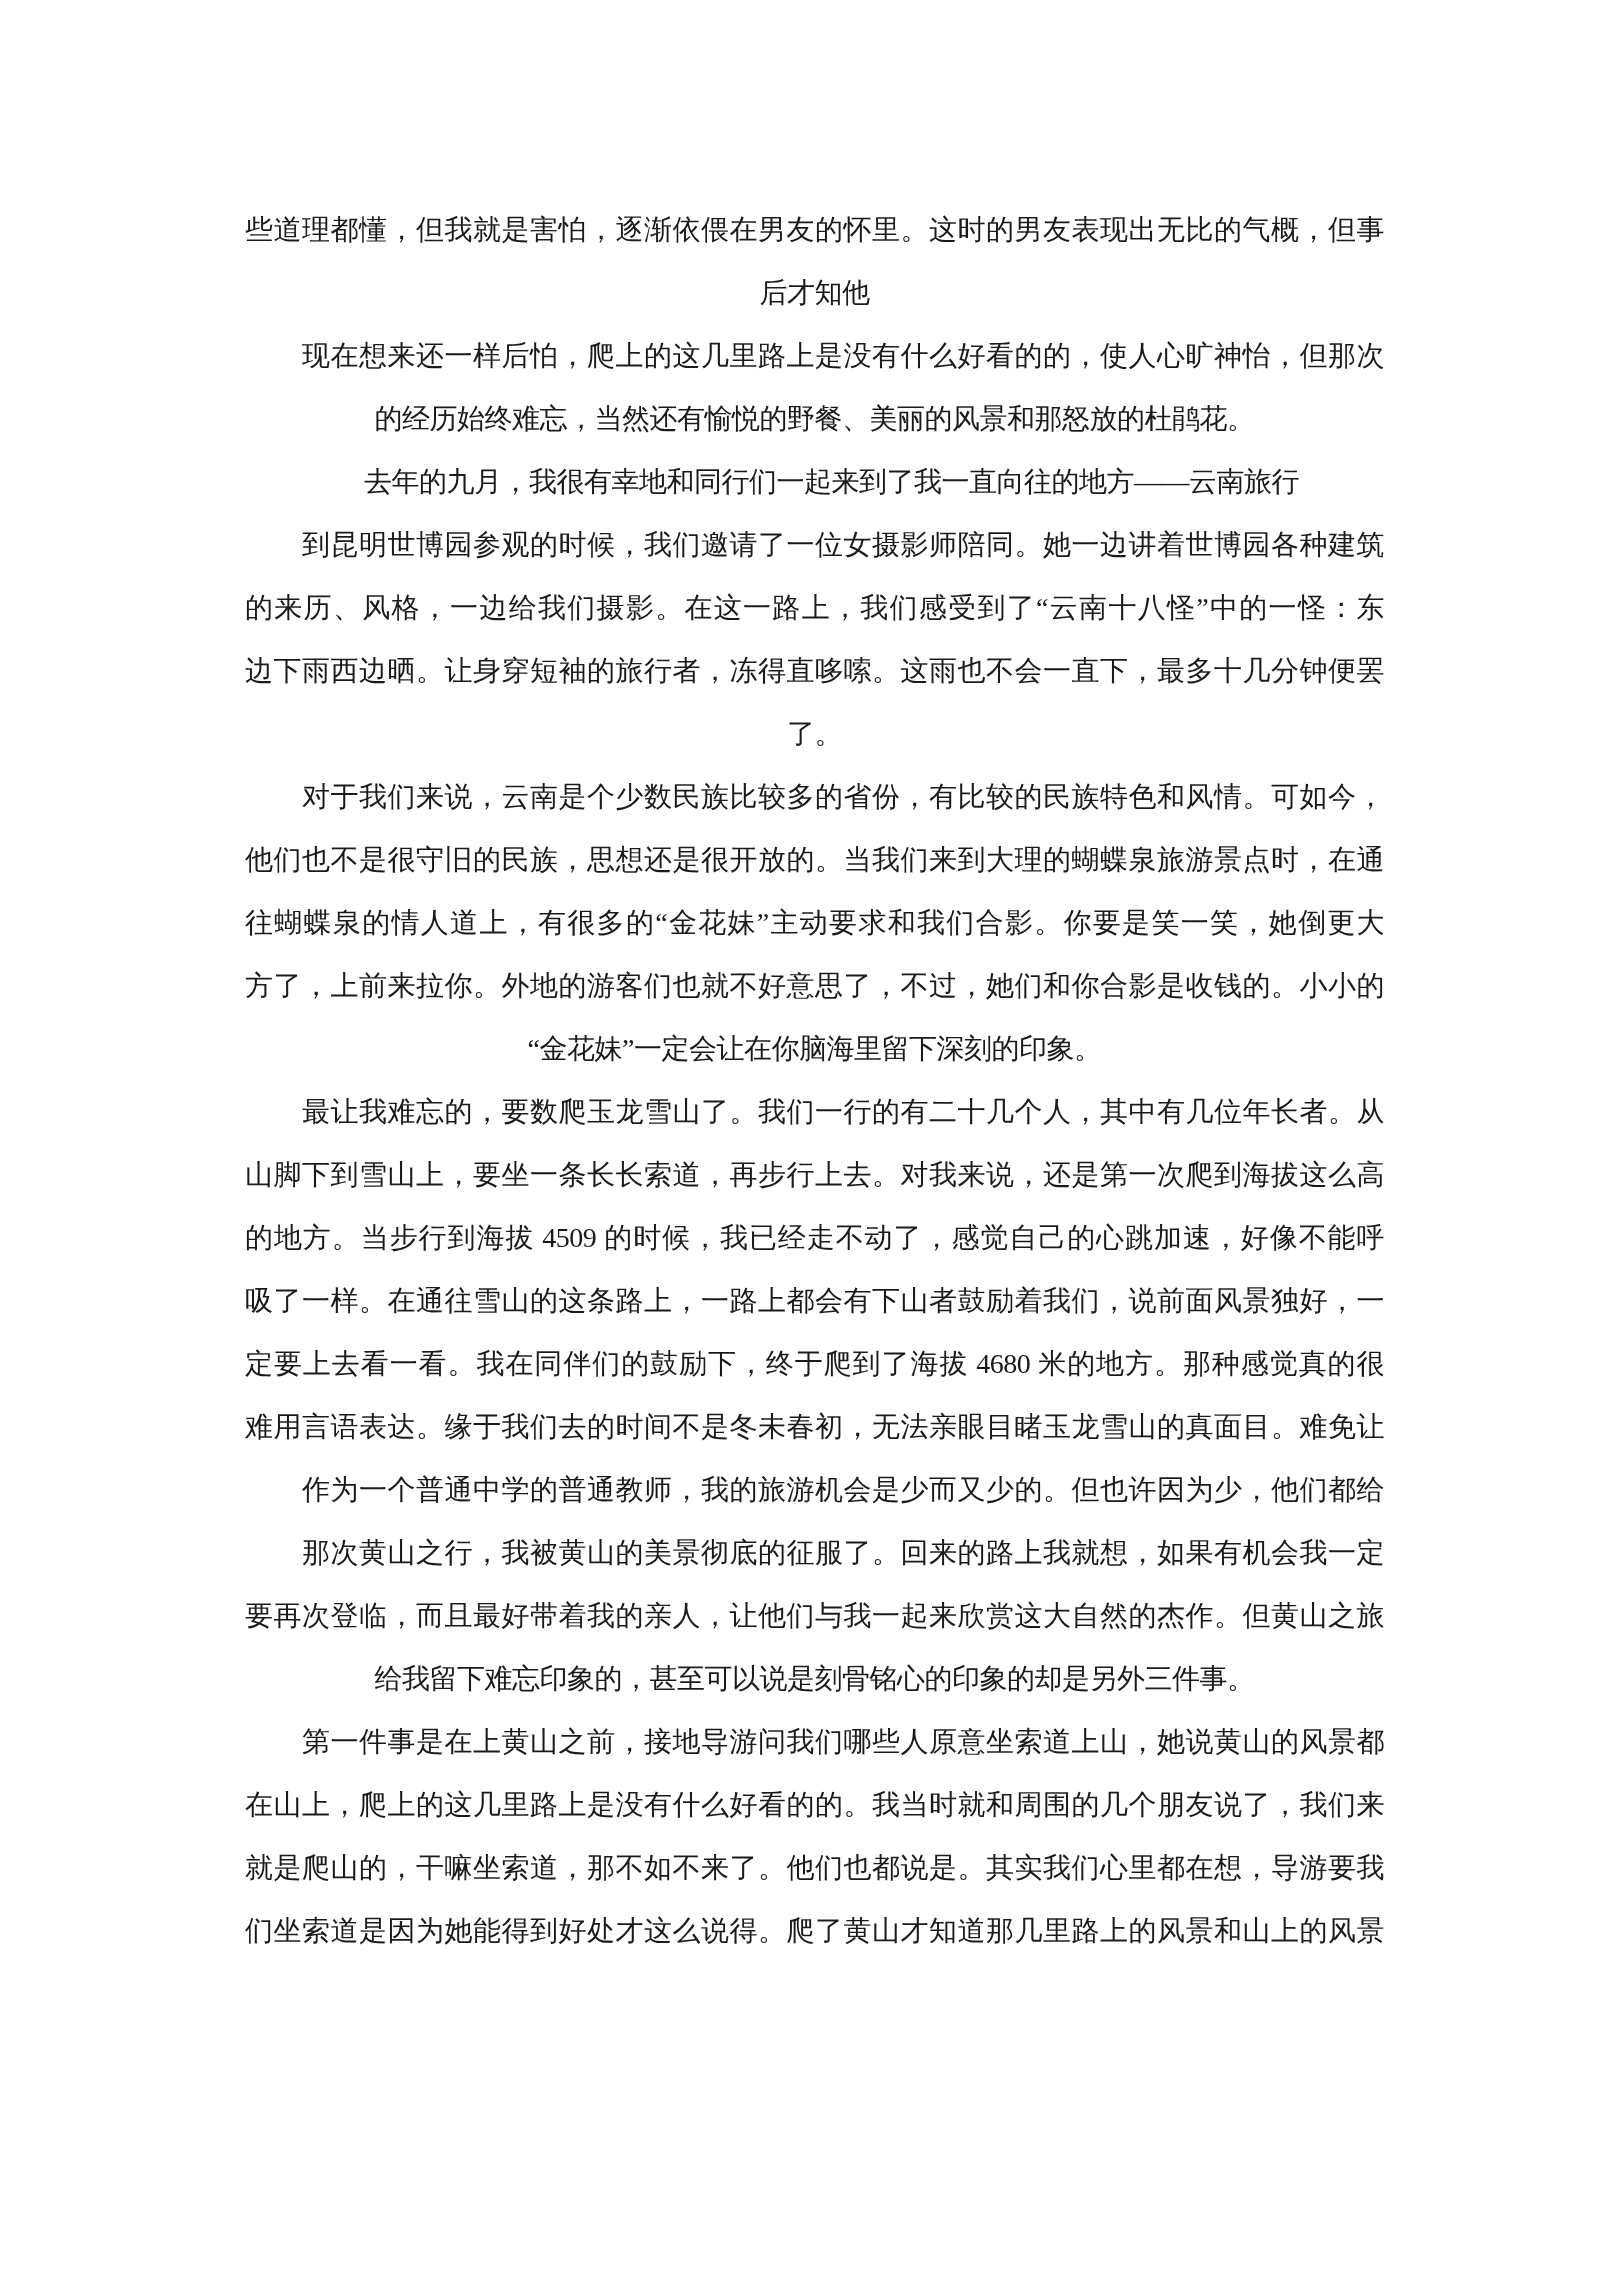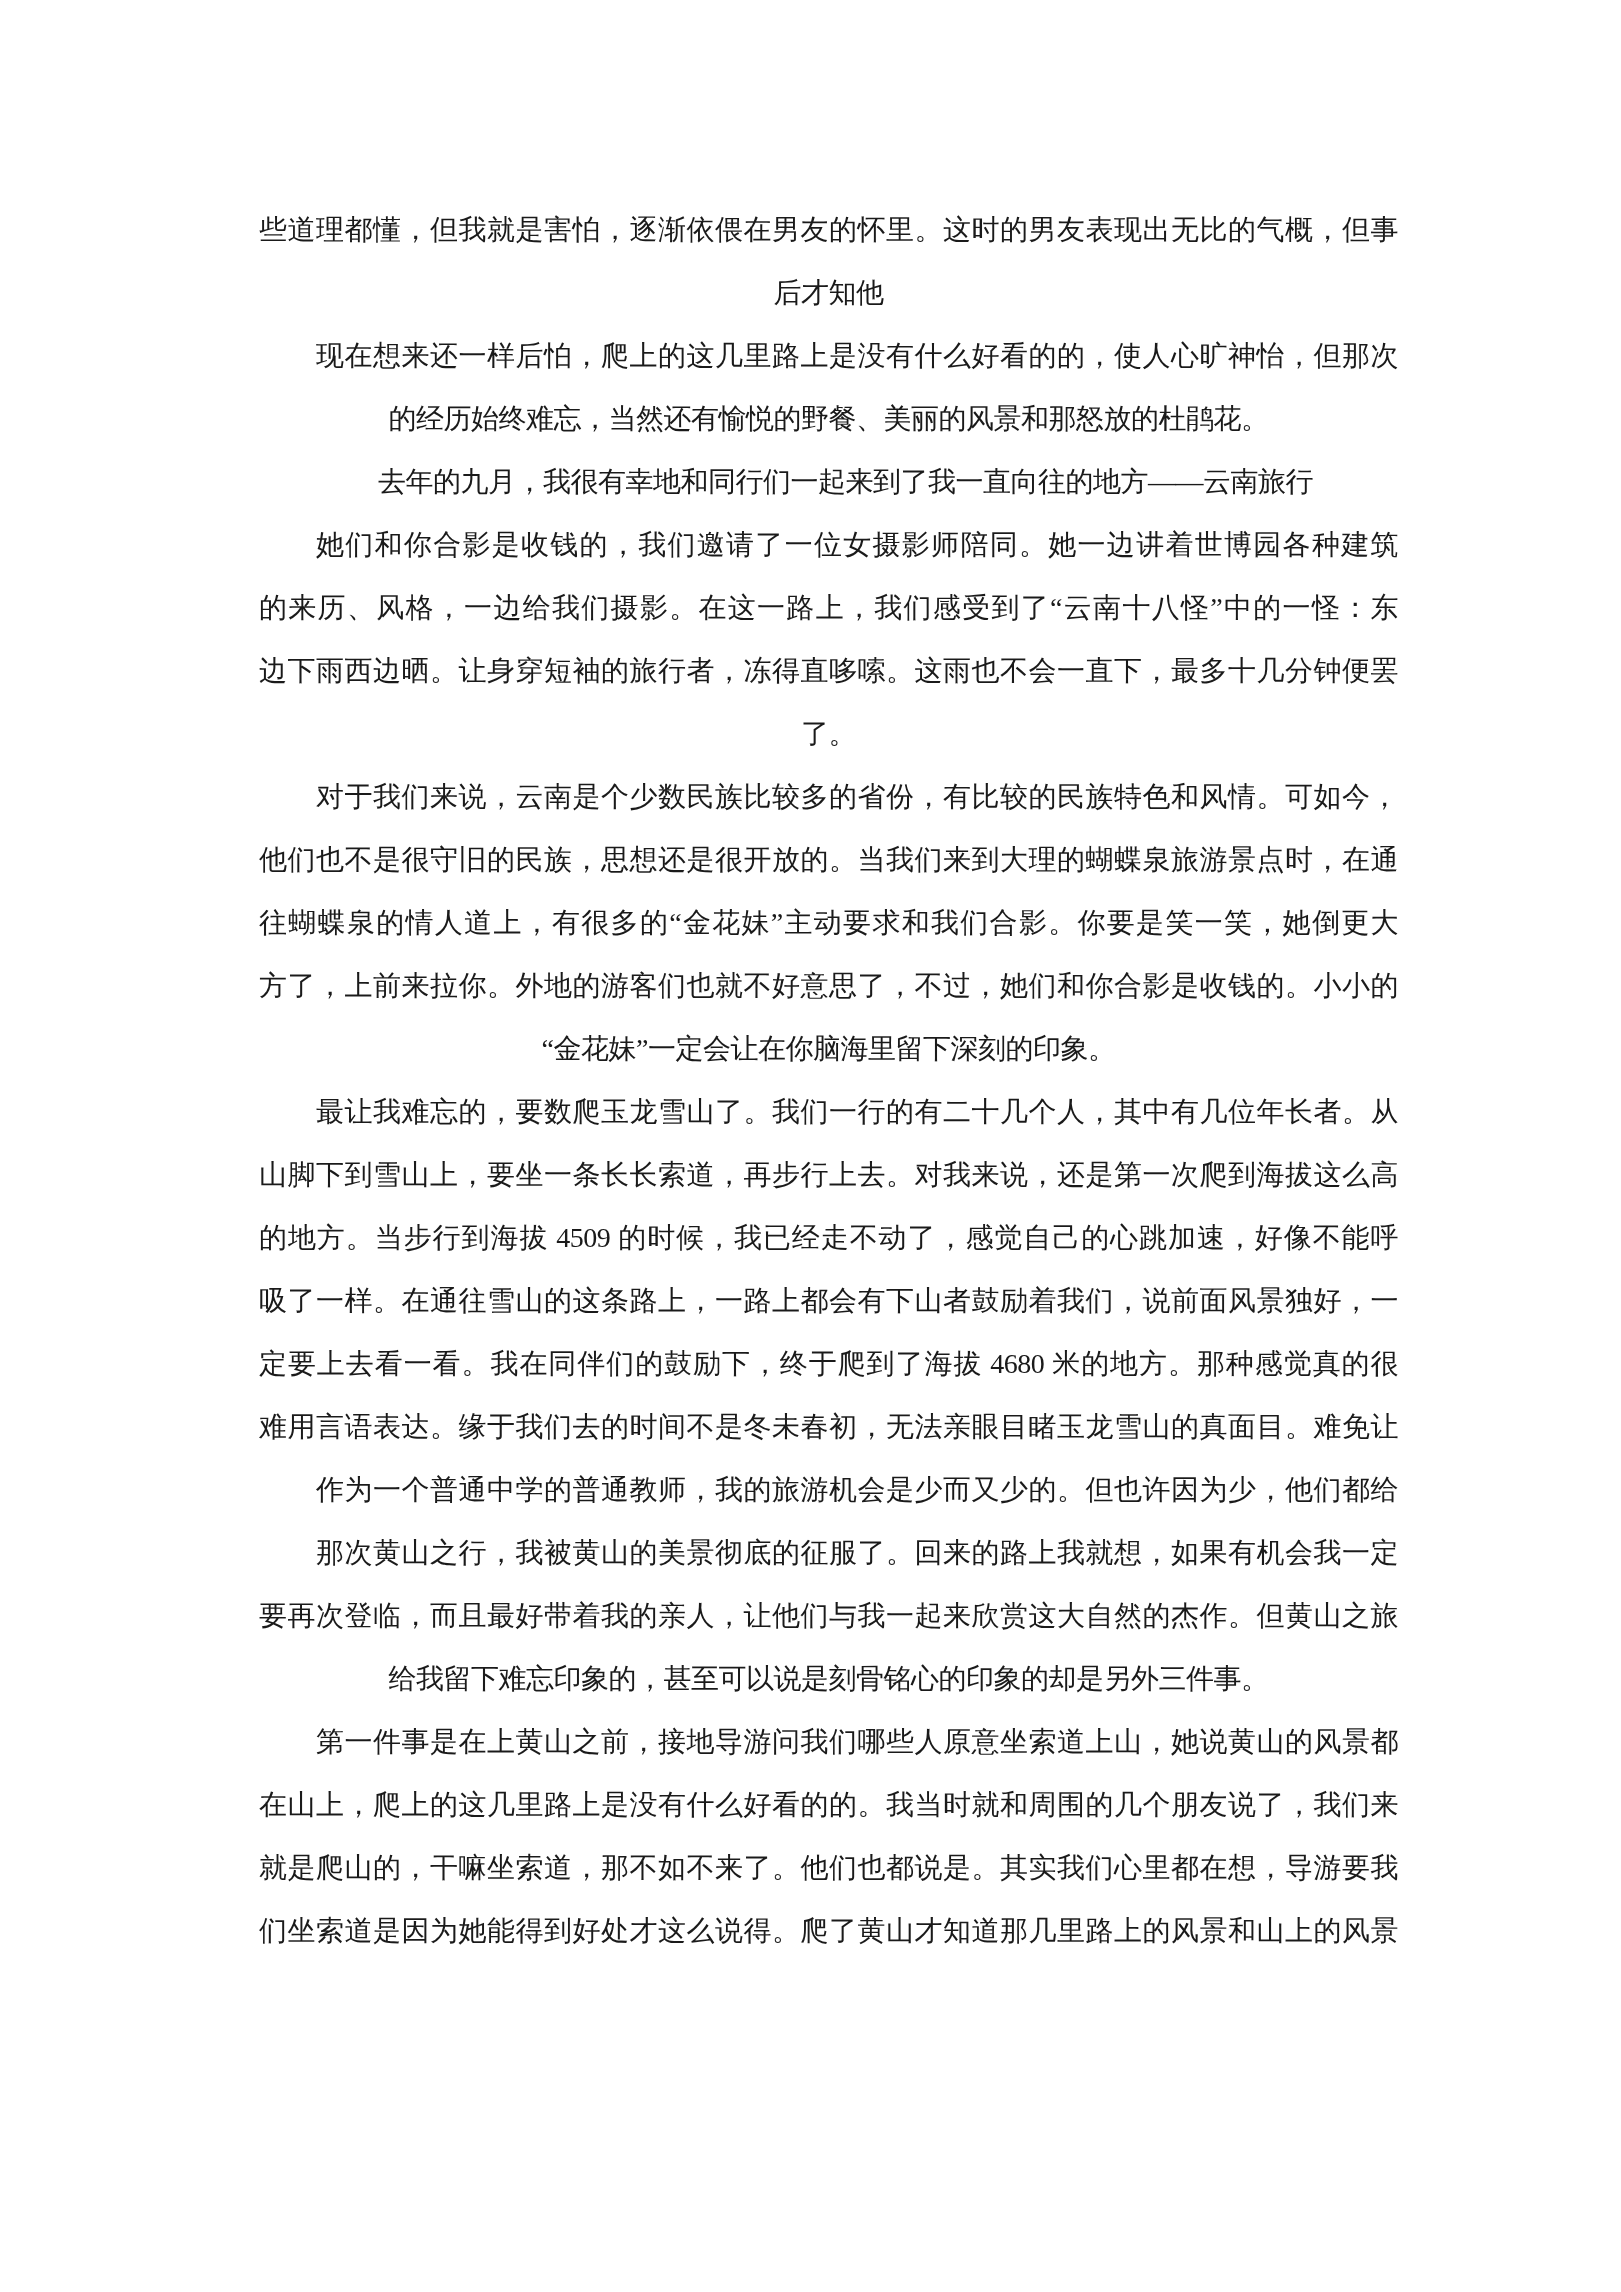--- a/index.html
+++ b/index.html
@@ -9,21 +9,21 @@
   }
   .page {
     position: relative;
     width: 1621px;
     height: 2293px;
     background: #ffffff;
     overflow: hidden;
   }
   .textblock {
     position: absolute;
-    left: 259px;
+    left: 245px;
     top: 198px;
     width: 1139px;
   }
   .line {
     font-family: "Liberation Serif", "DejaVu Serif", serif;
     font-size: 28px;
     letter-spacing: -0.5px;
     line-height: 63px;
     height: 63px;
     color: #1a1a1a;
@@ -41,21 +41,21 @@
 </head>
 <body>
 
 <div class="page">
   <div class="textblock">
       <div class="line just">些道理都懂，但我就是害怕，逐渐依偎在男友的怀里。这时的男友表现出无比的气概，但事</div>
       <div class="line">后才知他</div>
       <div class="line just ind-para">现在想来还一样后怕，爬上的这几里路上是没有什么好看的的，使人心旷神怡，但那次</div>
       <div class="line">的经历始终难忘，当然还有愉悦的野餐、美丽的风景和那怒放的杜鹃花。</div>
       <div class="line ind-half">去年的九月，我很有幸地和同行们一起来到了我一直向往的地方——云南旅行</div>
-      <div class="line just ind-para">她们和你合影是收钱的，我们邀请了一位女摄影师陪同。她一边讲着世博园各种建筑</div>
+      <div class="line just ind-para">到昆明世博园参观的时候，我们邀请了一位女摄影师陪同。她一边讲着世博园各种建筑</div>
       <div class="line just">的来历、风格，一边给我们摄影。在这一路上，我们感受到了“云南十八怪”中的一怪：东</div>
       <div class="line just">边下雨西边晒。让身穿短袖的旅行者，冻得直哆嗦。这雨也不会一直下，最多十几分钟便罢</div>
       <div class="line">了。</div>
       <div class="line just ind-para">对于我们来说，云南是个少数民族比较多的省份，有比较的民族特色和风情。可如今，</div>
       <div class="line just">他们也不是很守旧的民族，思想还是很开放的。当我们来到大理的蝴蝶泉旅游景点时，在通</div>
       <div class="line just">往蝴蝶泉的情人道上，有很多的“金花妹”主动要求和我们合影。你要是笑一笑，她倒更大</div>
       <div class="line just">方了，上前来拉你。外地的游客们也就不好意思了，不过，她们和你合影是收钱的。小小的</div>
       <div class="line">“金花妹”一定会让在你脑海里留下深刻的印象。</div>
       <div class="line just ind-para">最让我难忘的，要数爬玉龙雪山了。我们一行的有二十几个人，其中有几位年长者。从</div>
       <div class="line just">山脚下到雪山上，要坐一条长长索道，再步行上去。对我来说，还是第一次爬到海拔这么高</div>

